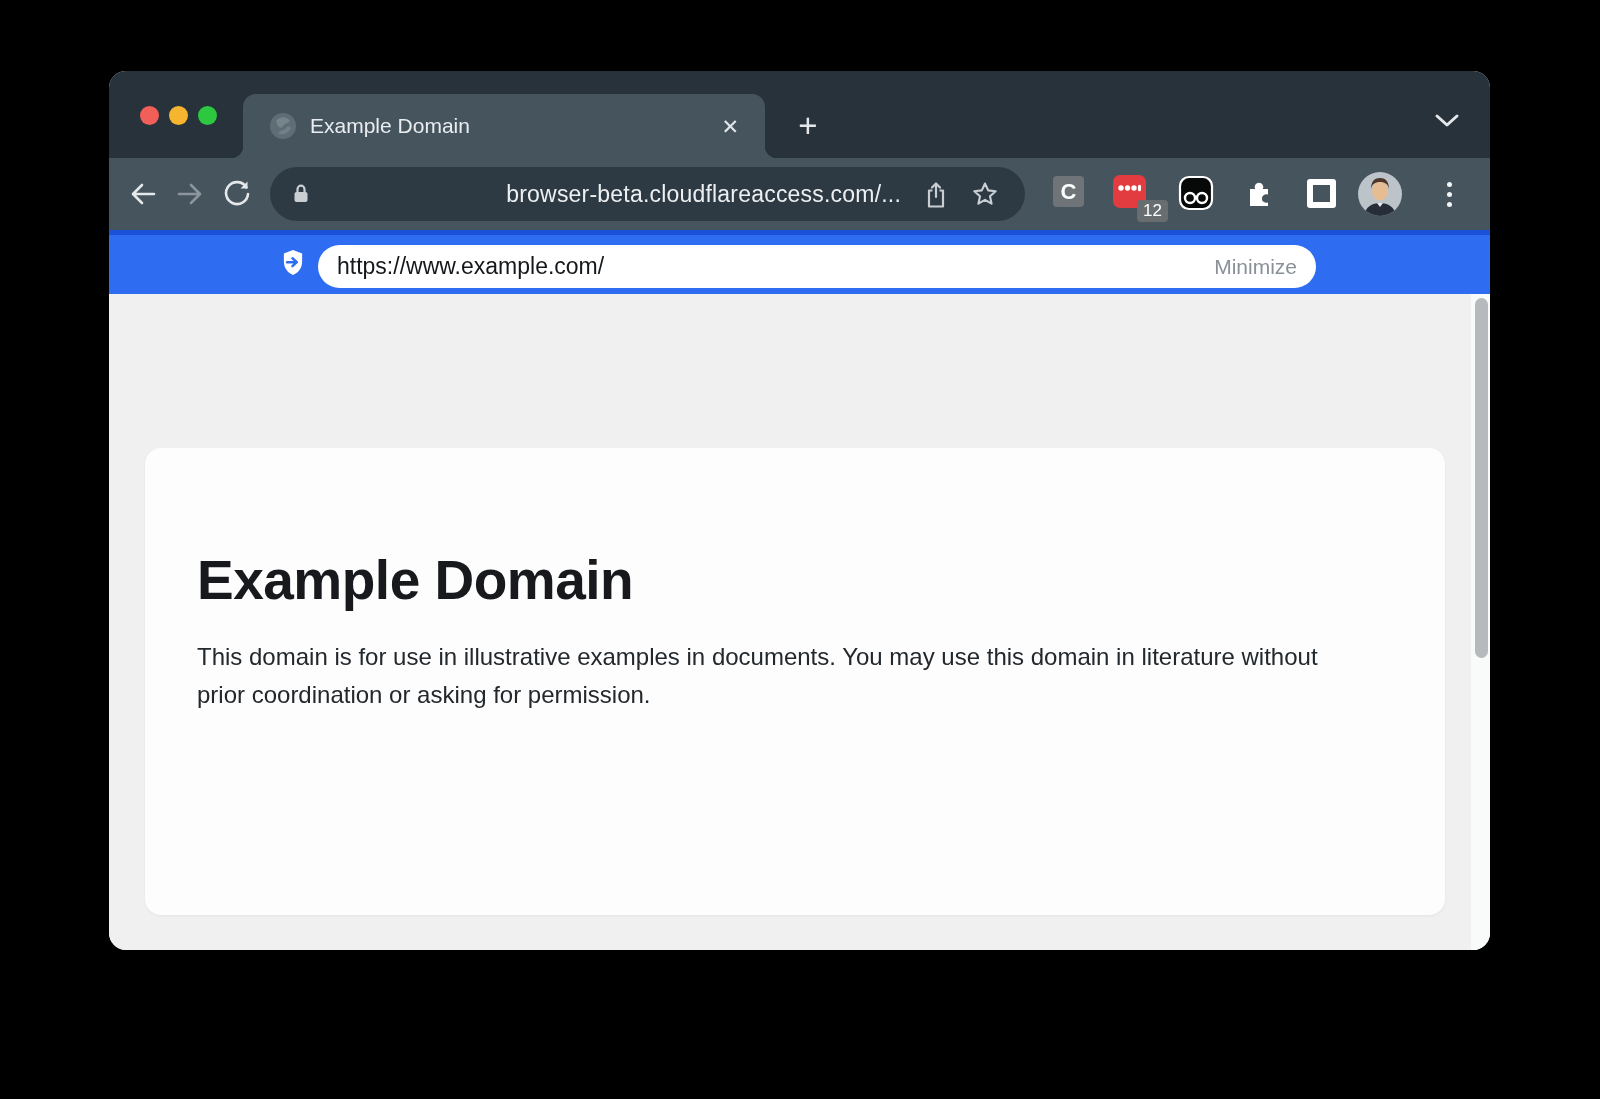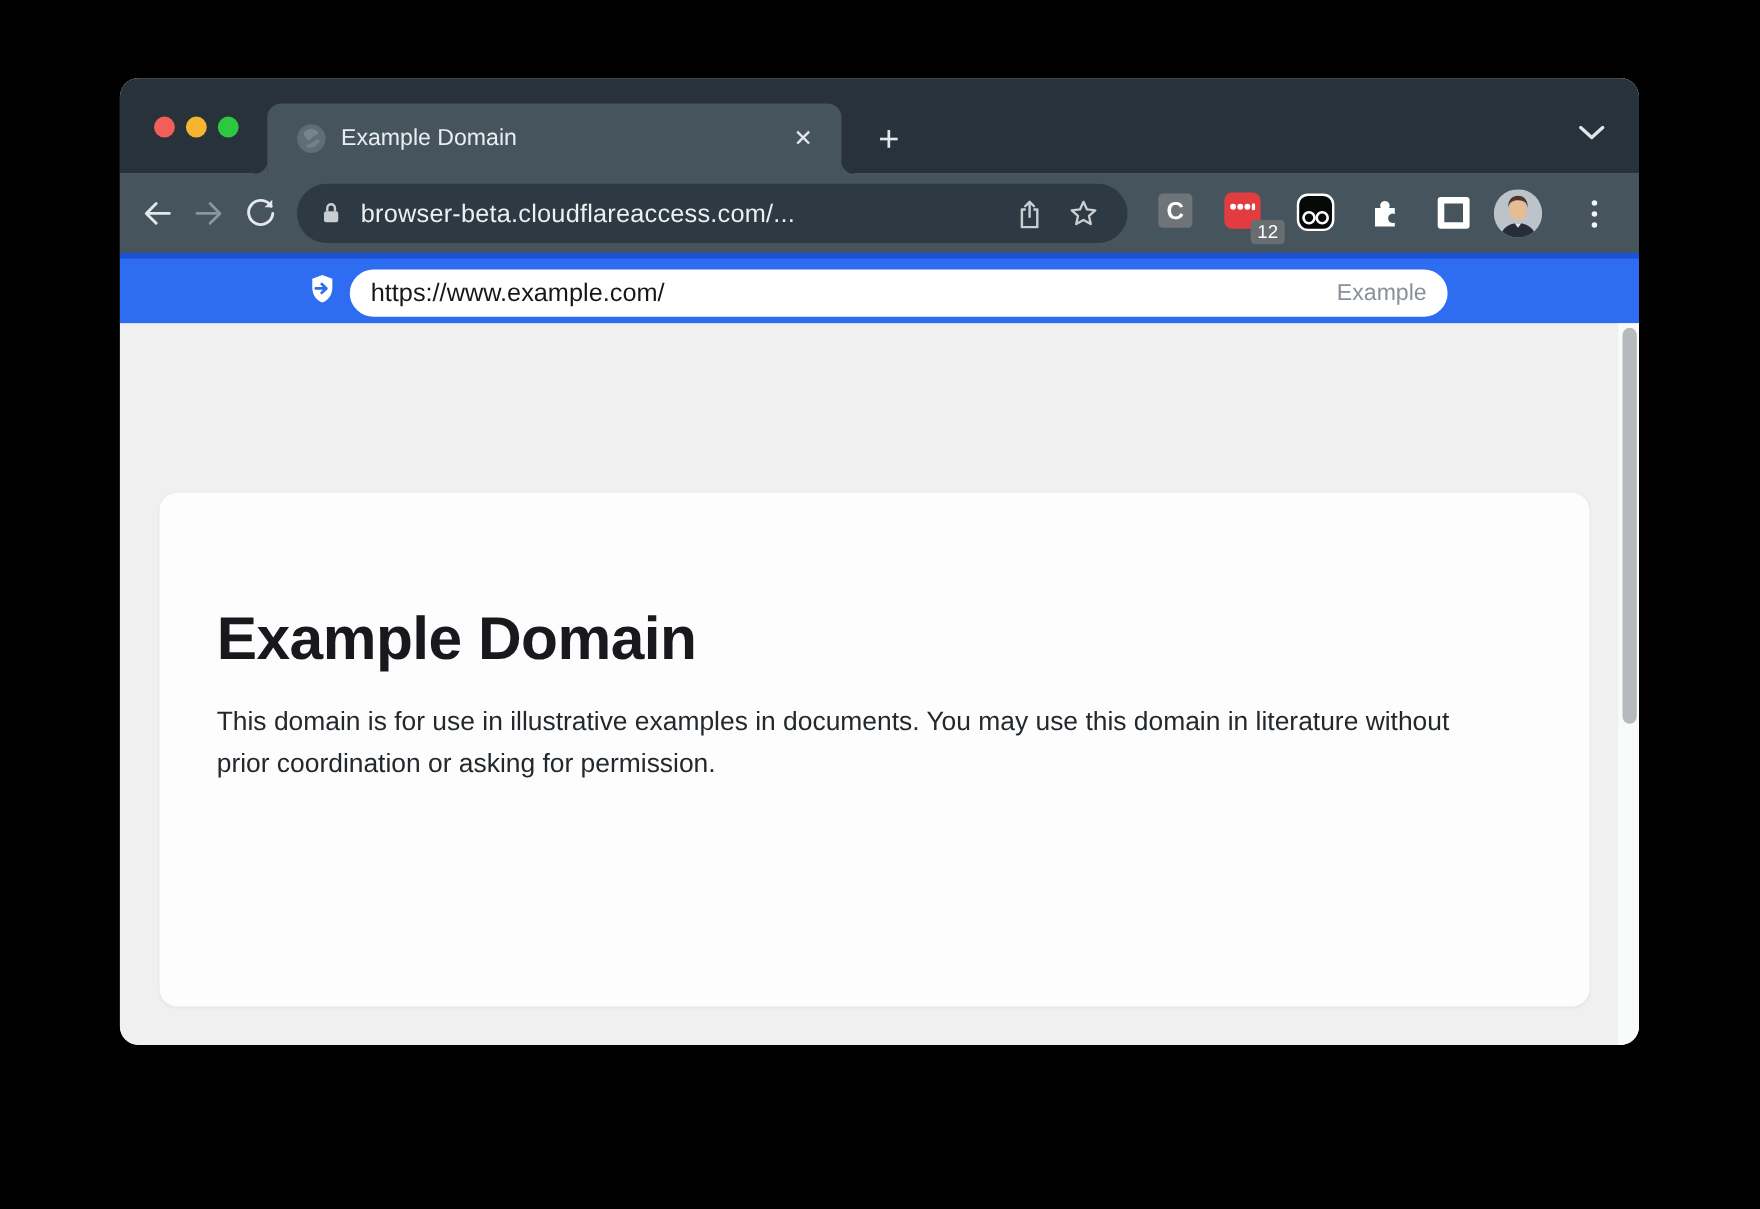--- a/index.html
+++ b/index.html
@@ -20,21 +20,21 @@
     background:radial-gradient(circle at 0 0,#28323a 12px,#46545e 12.5px);}
   .tab::after{content:'';position:absolute;right:-12px;bottom:0;width:12px;height:12px;
     background:radial-gradient(circle at 100% 0,#28323a 12px,#46545e 12.5px);}
   .tab-title{color:#e9edf0;font-size:21px;margin-left:13px;flex:1;white-space:nowrap;overflow:hidden;}
   .tab-close{color:#e3e7ea;font-size:21px;line-height:1;margin-right:26px;cursor:default;}
   .newtab{position:absolute;left:681px;top:36px;width:36px;height:36px;display:flex;align-items:center;
     justify-content:center;color:#e3e7ea;font-size:33px;font-weight:300;line-height:1;}
   .win-chevron{position:absolute;left:1325px;top:42px;}
 
   
-  .toolbar{position:relative;height:72px;background:#46545e;}
+  .toolbar{position:relative;height:72px;background:#46545e;text-align:right;}
   .navbtn{position:absolute;top:18px;width:36px;height:36px;display:flex;align-items:center;justify-content:center;}
   .omnibox{position:absolute;left:161px;top:9px;width:755px;height:54px;border-radius:27px;background:#2d3a43;
     display:flex;align-items:center;box-sizing:border-box;padding:0 26px 0 18px;}
   .omni-url{color:#edf0f2;font-size:23px;font-weight:500;letter-spacing:.2px;margin-left:14px;flex:1;
     white-space:nowrap;overflow:hidden;}
   .omni-ic{margin-left:22px;display:flex;}
   .ext{position:absolute;top:17px;}
   .ext-c{left:944px;width:31px;height:31px;top:18px;border-radius:4px;background:#6f7478;color:#fff;
     font-size:22px;font-weight:700;display:flex;align-items:center;justify-content:center;}
   .ext-red{left:1004px;width:33px;height:33px;border-radius:7px;background:#e23c40;display:flex;
@@ -179,21 +179,21 @@
       </div>
     </div>
 
     <div class="bluebar">
       <svg class="shield" width="26" height="29" viewBox="0 0 24 27">
         <path d="M12 1 3.5 4.2v7.3c0 6.6 3.9 11.1 8.5 12.7 4.6-1.6 8.5-6.1 8.5-12.7V4.2z" fill="#fff"></path>
         <path d="M6.5 12.3h8.2M11.5 8.6l4 3.7-4 3.7" stroke="#2e6cf1" stroke-width="2.3" fill="none" stroke-linecap="round" stroke-linejoin="round"></path>
       </svg>
       <div class="iso-pill">
         <span class="iso-url">https://www.example.com/</span>
-        <span class="iso-min">Example</span>
+        <span class="iso-min">Minimize</span>
       </div>
     </div>
 
     <div class="page">
       <div class="card">
         <div class="h1">Example Domain</div>
         <p class="para">This domain is for use in illustrative examples in documents. You may use this domain in literature without prior coordination or asking for permission.</p>
       </div>
       <div class="sb-track"></div>
       <div class="sb-thumb"></div>

